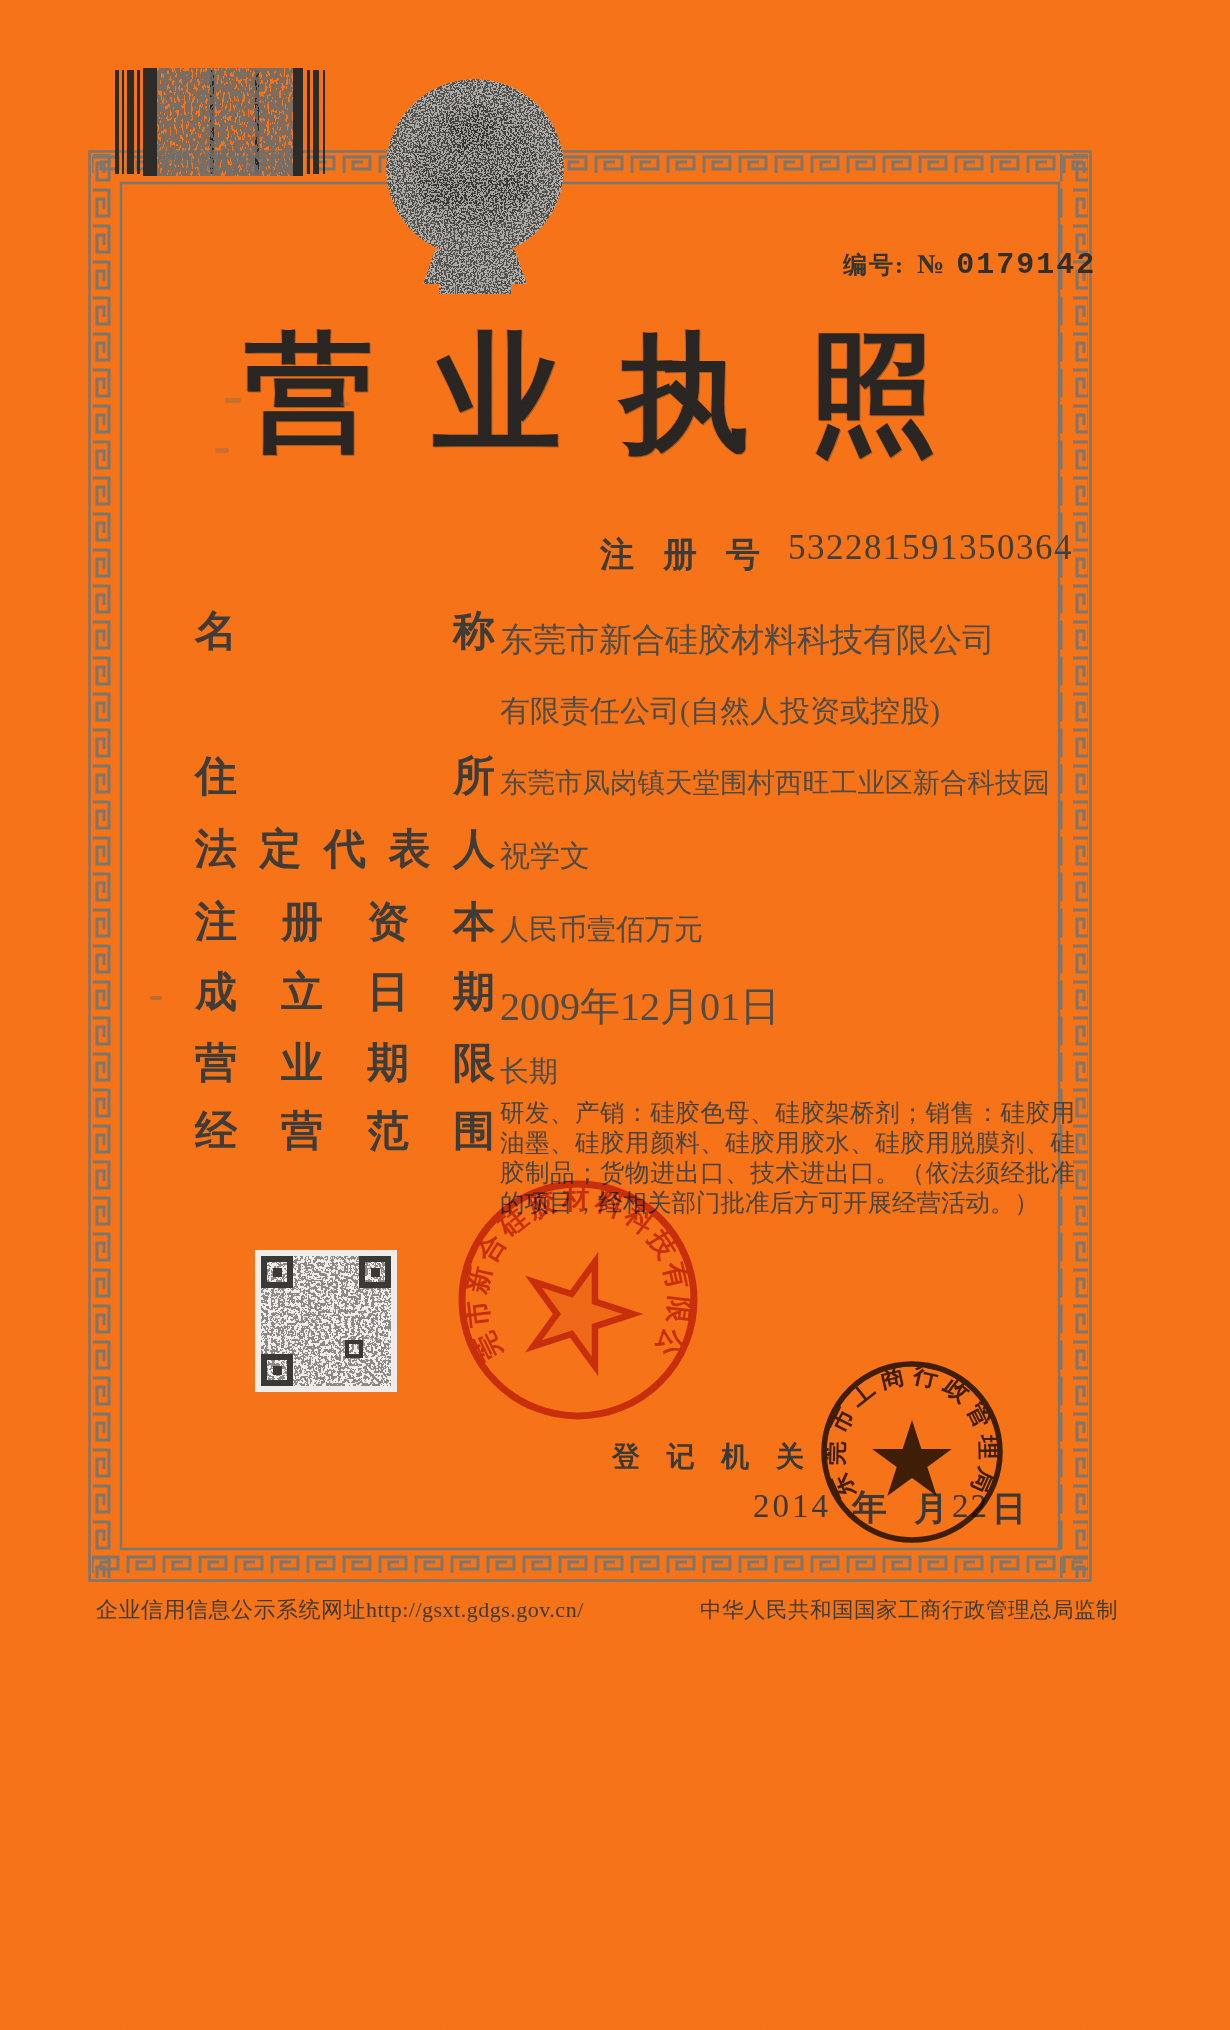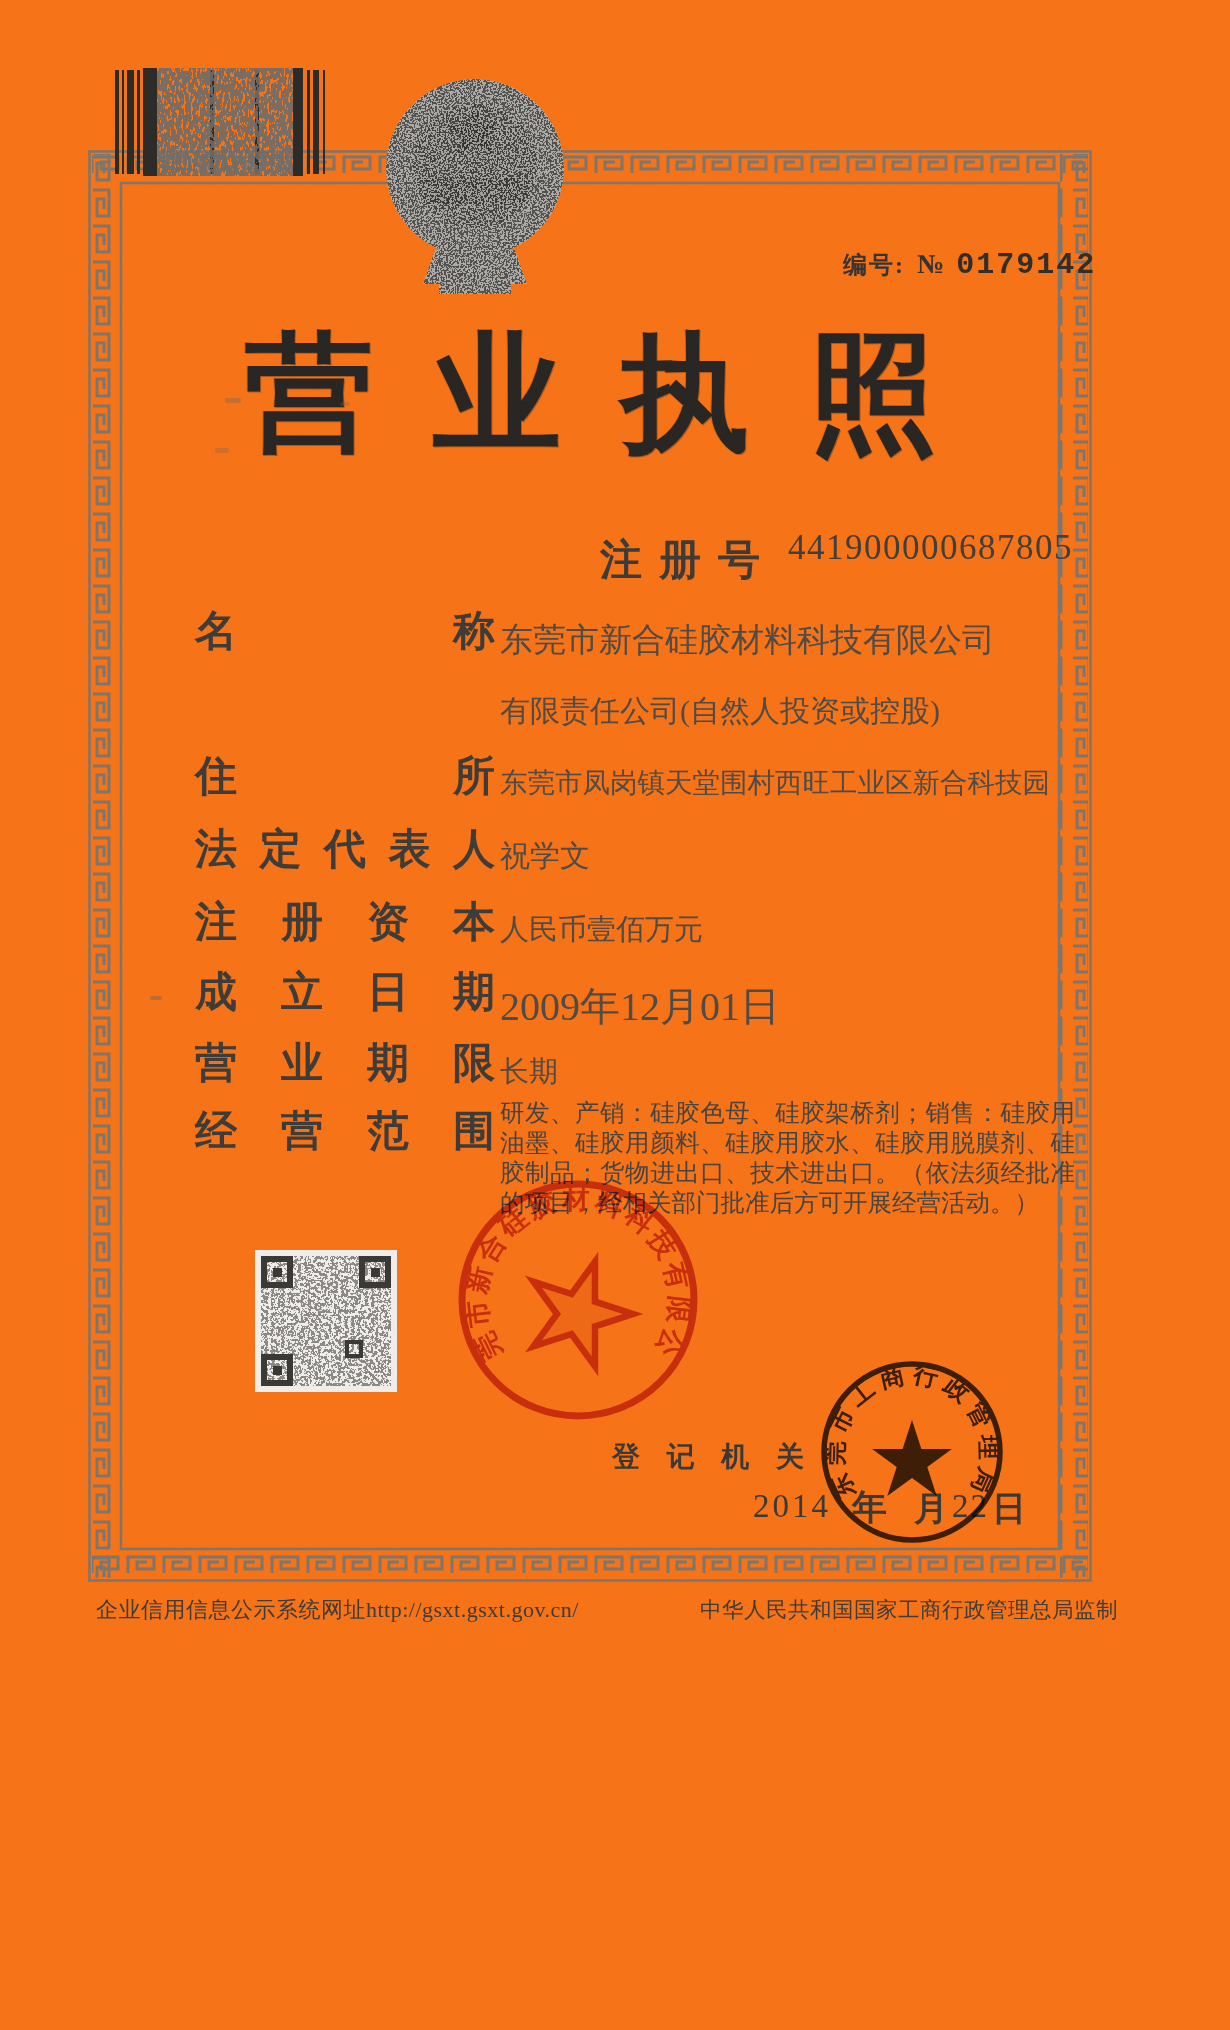--- a/index.html
+++ b/index.html
@@ -12,21 +12,21 @@
   .serial-label{font-size:24px;font-weight:600;letter-spacing:2px;}
   .serial-symbol{font-size:27px;font-weight:800;}
   .serial-number{font-family:Liberation Mono, monospace;font-size:30px;font-weight:600;letter-spacing:2px;color:#2f2d29;}
 
   
   .doc-title{left:245px;top:316px;font-family:Liberation Sans, sans-serif;
     font-size:128px;font-weight:800;letter-spacing:60px;color:#272421;line-height:1.2;
     text-shadow:1px 1px 0 rgba(40,36,30,.35), -1px 0 0 rgba(40,36,30,.18);white-space:nowrap;}
 
   
-  .regno-label{left:600px;top:532px;width:160px;font-size:42px;font-weight:700;color:#3c3a36;
+  .regno-label{left:600px;top:532px;width:160px;font-size:34px;font-weight:700;color:#3c3a36;
     text-align:justify;text-align-last:justify;text-justify:inter-character;}
   .regno-value{left:788px;top:528px;font-size:35px;color:#403e3a;letter-spacing:1.5px;}
 
   
   .field-label{left:195px;width:300px;font-size:42px;font-weight:700;color:#3d3b37;
     text-align:justify;text-align-last:justify;text-justify:inter-character;line-height:1.1;}
   .field-value{left:500px;color:#4e4b46;white-space:nowrap;}
   .scope-value{left:500px;width:575px;font-size:24.5px;line-height:30px;color:#454340;
     text-align:justify;white-space:normal;font-weight:500;}
 
@@ -136,21 +136,21 @@
 
   <div class="abs serial-line">
     <span class="serial-label">编号:</span>
     <span class="serial-symbol">№</span>
     <span class="serial-number">0179142</span>
   </div>
 
   <div class="abs doc-title">营业执照</div>
 
   <div class="abs regno-label">注册号</div>
-  <div class="abs regno-value">441900000687805</div>
+  <div class="abs regno-value">532281591350364</div>
 
   <div class="abs field-label" style="top:608px">名称</div>
   <div class="abs field-value" style="top:618px;font-size:33px">东莞市新合硅胶材料科技有限公司</div>
 
   <div class="abs field-value" style="top:691px;font-size:30px">有限责任公司(自然人投资或控股)</div>
 
   <div class="abs field-value" style="top:765px;font-size:27.5px">东莞市凤岗镇天堂围村西旺工业区新合科技园</div>
   <div class="abs field-label" style="top:753px">住所</div>
 
   <div class="abs field-label" style="top:826px">法定代表人</div>
@@ -213,20 +213,20 @@
       </defs>
     <circle cx="0" cy="0" r="88" fill="none" stroke="#2e2c29" stroke-width="5.5"></circle>
     <text font-size="24.5" font-weight="700" fill="#2e2c29" letter-spacing="6" font-family="'Liberation Serif','DejaVu Serif',serif">
       <textPath href="#arcAuthority" startOffset="50%" text-anchor="middle">东莞市工商行政管理局</textPath>
     </text>
     <g transform="translate(0,10)">
       <path d="M0 -42 L9.4 -13 L39.9 -13 L15.3 5 L24.7 34 L0 16 L-24.7 34 L-15.3 5 L-39.9 -13 L-9.4 -13 Z" fill="#2e2c29"></path>
     </g>
   </svg>
 
-  <div class="abs footer-left">企业信用信息公示系统网址http://gsxt.gsxt.gov.cn/</div>
+  <div class="abs footer-left">企业信用信息公示系统网址http://gsxt.gdgs.gov.cn/</div>
   <div class="abs footer-right">中华人民共和国国家工商行政管理总局监制</div>
 
   <svg class="abs noise-overlay" width="1230" height="2030">
     <rect x="0" y="0" width="1230" height="2030" filter="url(#pagenoise)"></rect>
   </svg>
 
 </div>
 
 </body></html>

